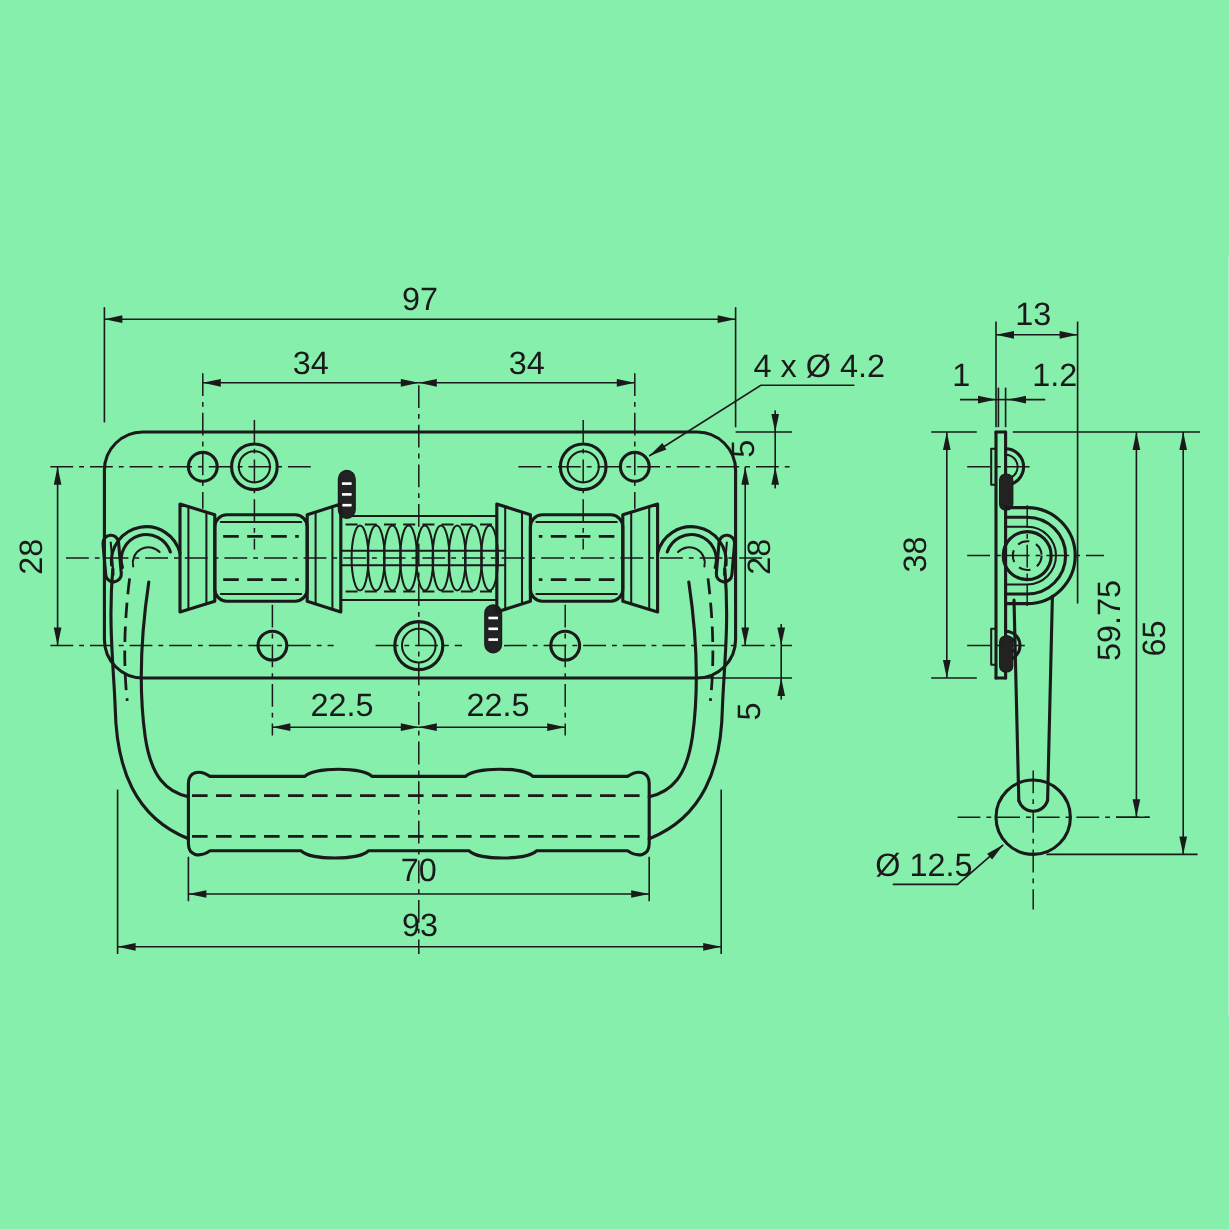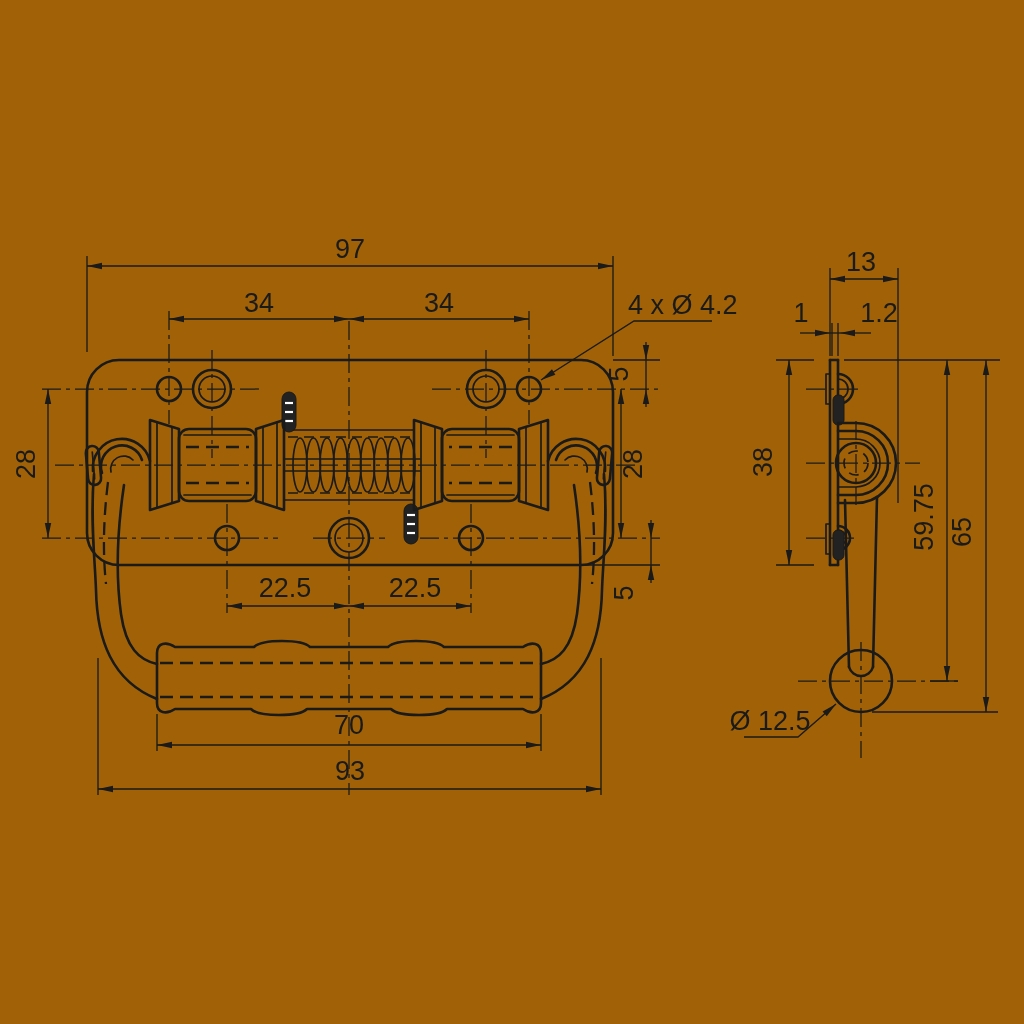--- a/index.html
+++ b/index.html
@@ -1,16 +1,16 @@
 <!DOCTYPE html>
 <html><head>
 <meta charset="utf-8">
 <style>
   html,body{margin:0;padding:0;background:#ffffff;}
-  .stage{width:1024px;height:1024px;background:#a16207;position:relative;overflow:hidden;}
+  .stage{width:1024px;height:1024px;background:#86efac;position:relative;overflow:hidden;}
   svg{display:block;}
   
   .ol{fill:none;stroke:#1a1a1a;stroke-width:2.6;stroke-linecap:round;stroke-linejoin:round;}
   .ol2{fill:none;stroke:#1a1a1a;stroke-width:1.7;stroke-linecap:round;stroke-linejoin:round;}
   
   .hid{fill:none;stroke:#1a1a1a;stroke-width:2.3;stroke-dasharray:13 7;}
   .hid2{fill:none;stroke:#1a1a1a;stroke-width:1.7;stroke-dasharray:10 6;}
   
   .cl{fill:none;stroke:#1a1a1a;stroke-width:1.25;stroke-dasharray:19 5 4 5;}
   

